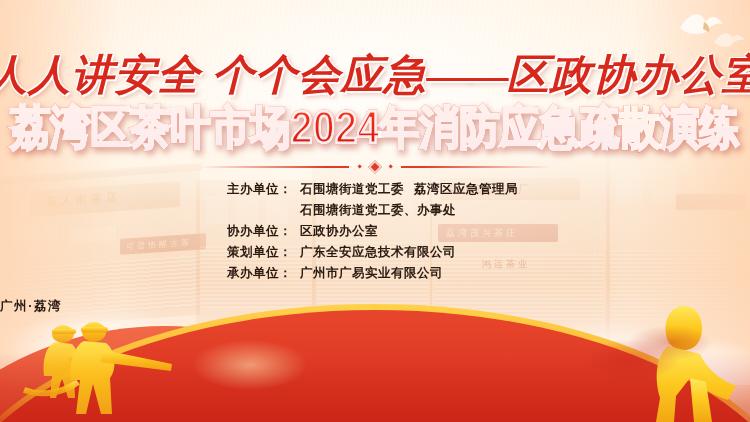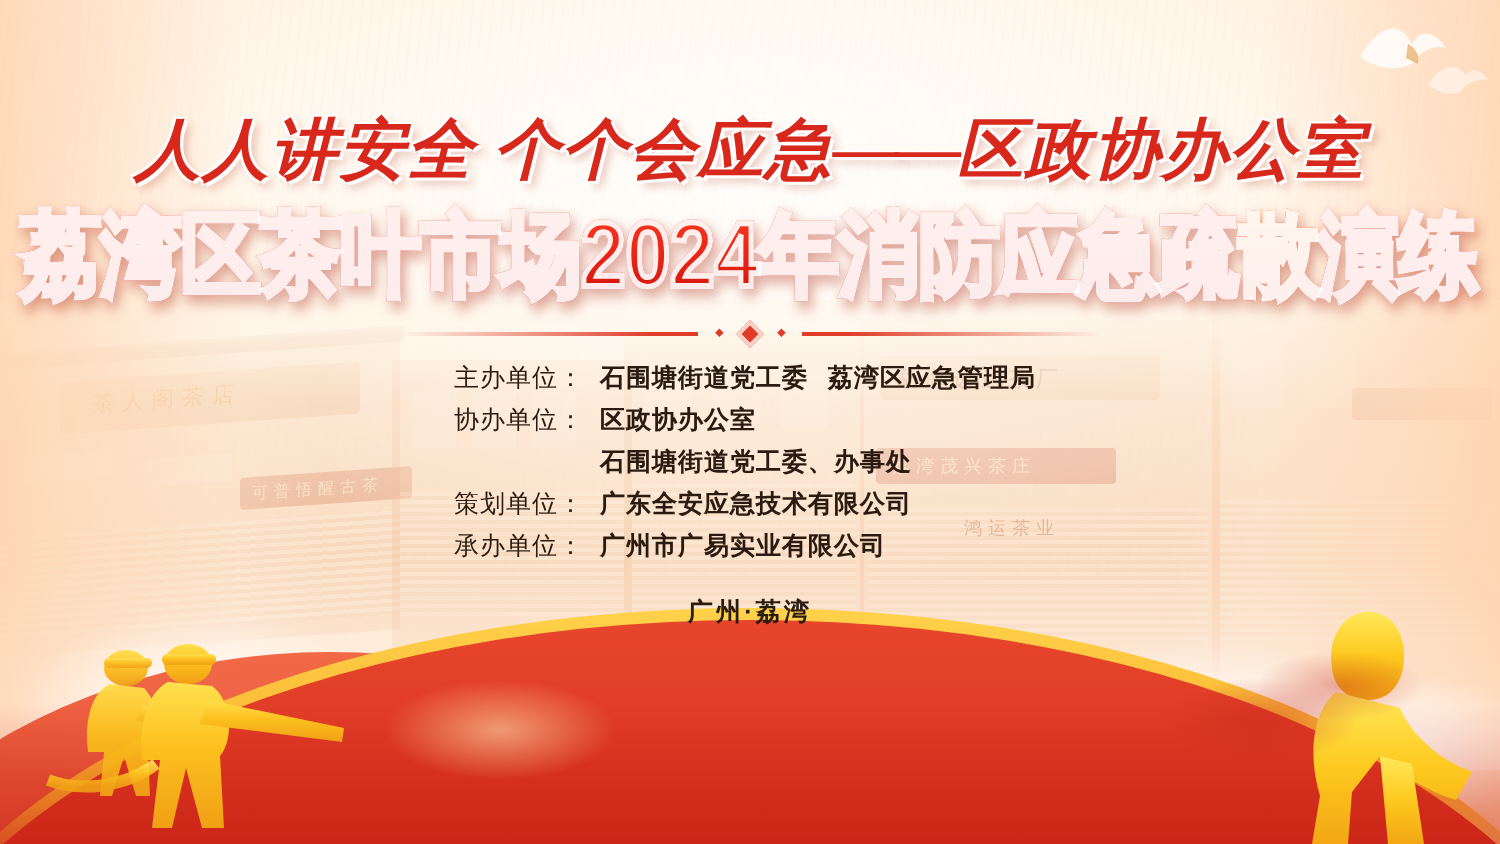--- a/index.html
+++ b/index.html
@@ -58,21 +58,21 @@
     background:linear-gradient(180deg,#f05a34 0%,#d93322 60%,#c2241a 100%);opacity:.9;}
 
   
   .silo{position:absolute;pointer-events:none;}
 
   
   .subtitle{
     position:absolute;left:0;right:0;top:52px;height:46px;
     display:flex;align-items:center;justify-content:center;
     font-family:"Liberation Serif","DejaVu Serif",serif;
-    font-size:33px;font-weight:bold;font-style:italic;
+    font-size:42px;font-weight:bold;font-style:italic;
     color:#d8281c;white-space:nowrap;letter-spacing:1px;
     text-shadow:
       1.6px 1.6px 0 rgba(255,255,255,.95),
       -1.2px -1.2px 0 rgba(255,255,255,.85),
       1.2px -1.2px 0 rgba(255,255,255,.8),
       -1.2px 1.2px 0 rgba(255,255,255,.8),
       3px 3px 5px rgba(170,40,20,.30);
   }
   .subtitle .dash{letter-spacing:-2px;}
 
@@ -101,28 +101,28 @@
   .dline.r{background:linear-gradient(270deg,rgba(224,60,40,0),#e03c28 85%);}
   .dot{width:3.4px;height:3.4px;background:#e03c28;transform:rotate(45deg);}
   .dia{width:10px;height:10px;background:#e03c28;transform:rotate(45deg);
        box-shadow:inset 0 0 0 2px rgba(255,245,240,.8);}
 
   
   .orgs{position:absolute;left:0;right:0;top:179px;
         display:flex;flex-direction:column;align-items:center;}
   .orow{display:flex;align-items:baseline;width:330px;margin-bottom:1px;}
   .olabel{width:82px;text-align:right;flex:none;
-    font-size:12.5px;font-weight:normal;color:#2a1a10;letter-spacing:.5px;line-height:20px;}
+    font-size:12.5px;font-weight:bold;color:#2a1a10;letter-spacing:.5px;line-height:20px;}
   .ovalue{padding-left:8px;font-size:12.5px;font-weight:bold;color:#2a1a10;
     letter-spacing:.5px;line-height:20px;white-space:nowrap;}
   .ovalue .gap{display:inline-block;width:10px;}
 
   
   .footer{position:absolute;left:0;right:0;top:296px;
-    display:flex;flex-direction:column;align-items:center;}
+    display:flex;flex-direction:row;align-items:center;}
   .fline{font-size:12.5px;font-weight:bold;color:#2b1c12;line-height:20px;letter-spacing:1.6px;}
 </style>
 </head>
 <body>
 
 <div id="poster">
 
   <div class="tex streaks"></div>
 
   <div class="photo">
@@ -286,30 +286,30 @@
   </div>
 
   <div class="orgs">
 
     <div class="orow">
       <div class="olabel">主办单位：</div>
       <div class="ovalue"><span>石围塘街道党工委</span><span class="gap"></span><span>荔湾区应急管理局</span></div>
     </div>
 
     <div class="orow">
+      <div class="olabel"></div>
+      <div class="ovalue">石围塘街道党工委、办事处</div>
+    </div>
+
+    <div class="orow">
       <div class="olabel">协办单位：</div>
       <div class="ovalue">区政协办公室</div>
     </div>
 
     <div class="orow">
-      <div class="olabel"></div>
-      <div class="ovalue">石围塘街道党工委、办事处</div>
-    </div>
-
-    <div class="orow">
       <div class="olabel">策划单位：</div>
       <div class="ovalue">广东全安应急技术有限公司</div>
     </div>
 
     <div class="orow">
       <div class="olabel">承办单位：</div>
       <div class="ovalue">广州市广易实业有限公司</div>
     </div>
   </div>
 

